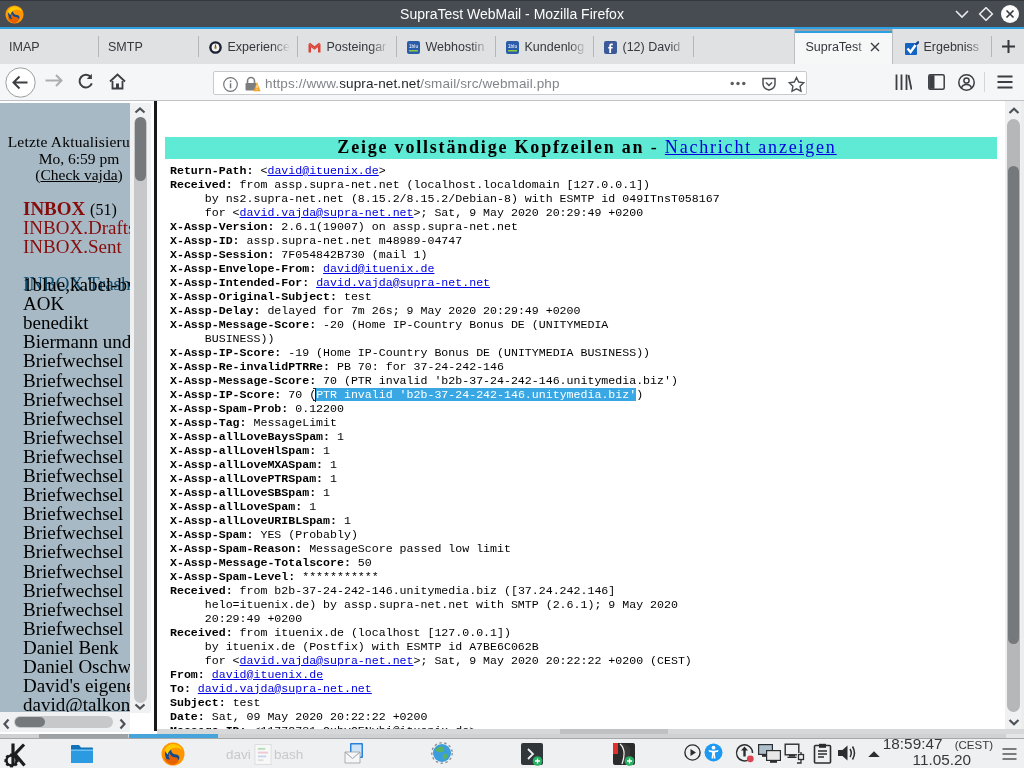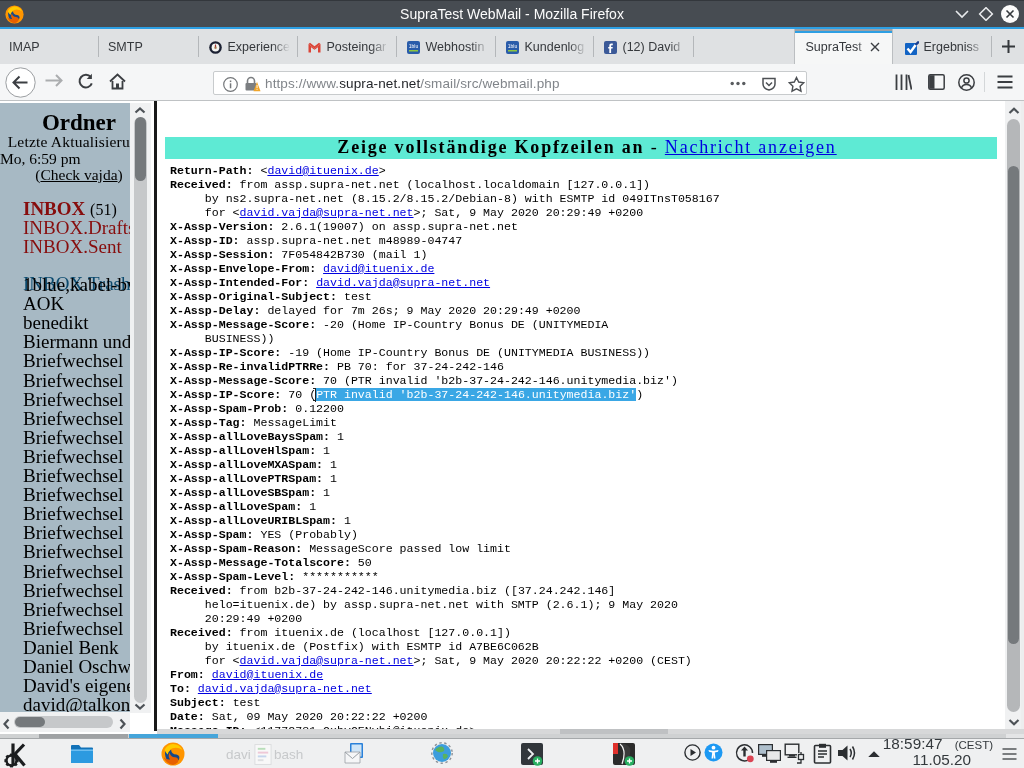--- a/index.html
+++ b/index.html
@@ -232,23 +232,22 @@
       <path d="M3.5 14 Q4.5 10.5 8.5 10.5 Q12.5 10.5 13.5 14" stroke="#3b3e42" stroke-width="1.5" fill="none"></path>
     </svg>
   <div class="abs" style="left:984px;top:8px;width:1px;height:20px;background:#d4d7d9"></div>
   <svg class="abs" style="left:997px;top:11px" width="16" height="14" viewBox="0 0 16 14">
       <path d="M0.5 1.5 H15.5 M0.5 7 H15.5 M0.5 12.5 H15.5" stroke="#3b3e42" stroke-width="1.8"></path>
     </svg>
 </div>
 
 <div class="abs" id="framewrap">
   <div id="sidebar">
-    <div class="abs" style="left:0;top:7px;width:158px;text-align:center;font-size:23px;font-weight:bold;white-space:nowrap">Ordner</div>
     <div class="abs" style="left:0;top:30px;width:158px;text-align:center;font-size:15.5px;letter-spacing:0.2px;white-space:nowrap">Letzte Aktualisierung:</div>
-    <div class="abs" style="left:0;top:46.5px;width:158px;font-size:15.5px;white-space:nowrap">Mo, 6:59 pm</div>
+    <div class="abs" style="left:0;top:46.5px;width:158px;text-align:center;font-size:15.5px;white-space:nowrap">Mo, 6:59 pm</div>
     <div class="abs" style="left:0;top:63px;width:158px;text-align:center;font-size:15.5px;white-space:nowrap">(<span style="text-decoration:underline">Check vajda</span>)</div>
     <div class="srow" style="top:95.6px"><b style="color:#870d0d">INBOX</b> <span style="font-size:16px">(51)</span></div>
     <div class="srow" style="top:114.7px;color:#870d0d">INBOX.Drafts</div>
     <div class="srow" style="top:133.8px;color:#870d0d">INBOX.Sent</div>
     <div class="srow" style="top:171px;color:#0c4a6e">INBOX.Trash</div>
     <div class="srow" style="top:172px">1blue,kabel-bw</div>
     <div class="srow" style="top:191.1px">AOK</div>
     <div class="srow" style="top:210.2px">benedikt</div>
     <div class="srow" style="top:229.3px">Biermann und</div>
     <div class="srow" style="top:248.4px">Briefwechsel</div>

